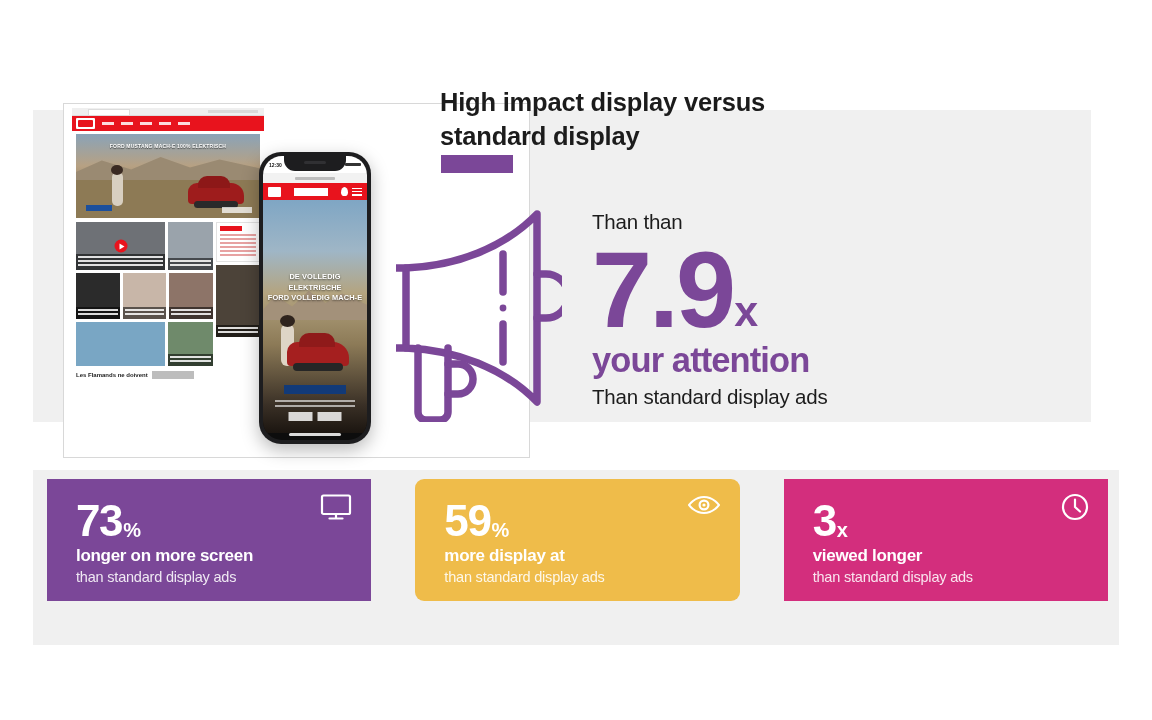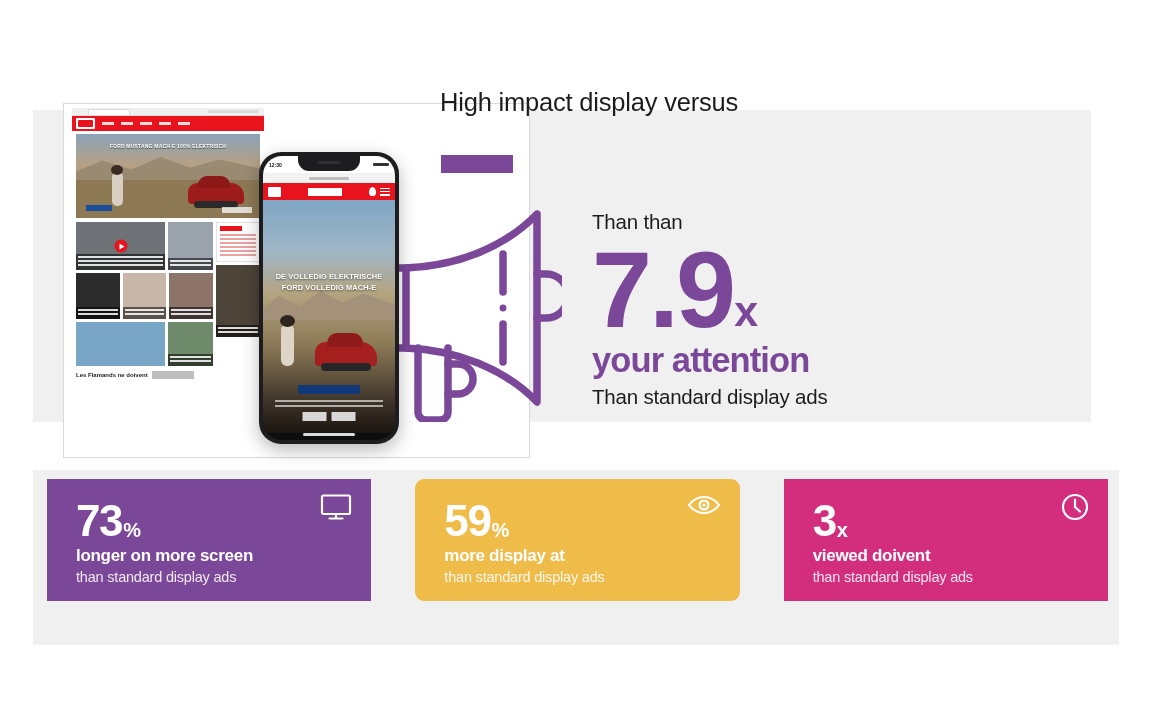--- a/index.html
+++ b/index.html
@@ -22,21 +22,21 @@
     background: #f0f0f0;
   }
   .device-frame {
     position: absolute; left: 63px; top: 103px; width: 467px; height: 355px;
     background: #ffffff; border: 1px solid #d8d8d8;
   }
 
   
   .headline {
     position: absolute; left: 440px; top: 86px; width: 420px;
-    font-size: 25.5px; font-weight: normal; color: #1c1c1c;
+    font-size: 25.5px; font-weight: bold; color: #1c1c1c;
     line-height: 1.32; letter-spacing: -0.2px;
   }
   .accent-bar {
     position: absolute; left: 441px; top: 155px;
     width: 72px; height: 18px; background: #7b4798;
   }
 
   
   .hero { position: absolute; left: 592px; top: 210px; width: 420px; }
   .hero-kicker {
@@ -124,21 +124,21 @@
   .dt-foot .ft { font-size:6px; font-weight:bold; color:#222; }
   .dt-foot .fimg { width:42px; height:8px; background:#bdbdbd; }
   .play {
     position:absolute; left:50%; top:50%; transform:translate(-50%,-50%);
     width:13px; height:13px; border-radius:50%; background:#e8131d;
   }
   .play::after { content:''; position:absolute; left:5px; top:3.5px; border-left:5px solid #fff; border-top:3px solid transparent; border-bottom:3px solid transparent; }
 
   
   .phone {
-    position:absolute; left:259px; top:152px; width:140px; height:292px;
+    position:absolute; left:259px; top:152px; width:112px; height:292px;
     background:#1d1d1f; border-radius:22px; padding:4px;
     box-shadow: 0 6px 18px rgba(0,0,0,.28);
   }
   .phone-screen { position:relative; width:100%; height:100%; border-radius:19px; overflow:hidden; background:#0d0d0d; }
   .notch { position:absolute; left:50%; top:0; transform:translateX(-50%); width:62px; height:15px; background:#1d1d1f; border-radius:0 0 11px 11px; z-index:5; }
   .notch::after { content:''; position:absolute; left:50%; transform:translateX(-50%); top:5px; width:22px; height:3px; background:#303033; border-radius:2px; }
   .ph-status { height:17px; background:#fff; display:flex; align-items:center; justify-content:space-between; padding:0 6px; }
   .ph-status .t { font-size:5px; font-weight:bold; color:#111; }
   .ph-status .r { width:16px; height:3px; background:#333; border-radius:1px; }
   .ph-urlbar { height:10px; background:#f2f2f2; display:flex; align-items:center; justify-content:center; }
@@ -345,20 +345,21 @@
             <i></i>
             <i></i>
           </div>
       </div>
       <div class="ph-home"></div>
     </div>
   </div>
 
   <div class="headline">
     <div>High impact display versus</div>
+    <div>standard display</div>
   </div>
   <div class="accent-bar"></div>
 
   <div class="hero">
     <div class="hero-kicker">Than than</div>
     <div class="hero-number">
       <span>7.9</span>
       <span class="unit">x</span>
     </div>
     <div class="hero-sub">your attention</div>
@@ -397,21 +398,21 @@
           <circle cx="17" cy="12" r="1.6" fill="#ffffff" stroke="none"></circle>
         </svg>
       </div>
     </div>
 
     <div class="card" style="background:#d32e7d;">
       <div class="card-number">
         <span>3</span>
         <span class="unit">x</span>
       </div>
-      <div class="card-line1">viewed doivent</div>
+      <div class="card-line1">viewed longer</div>
       <div class="card-line2">than standard display ads</div>
       <div class="card-icon">
         <svg width="28" height="28" viewBox="0 0 28 28" fill="none" stroke="#ffffff" stroke-width="2.2" stroke-linecap="round" stroke-linejoin="round">
           <circle cx="14" cy="14" r="12"></circle>
           <path d="M14 6.5V14l5 4.5"></path>
         </svg>
       </div>
     </div>
 
   </div>

